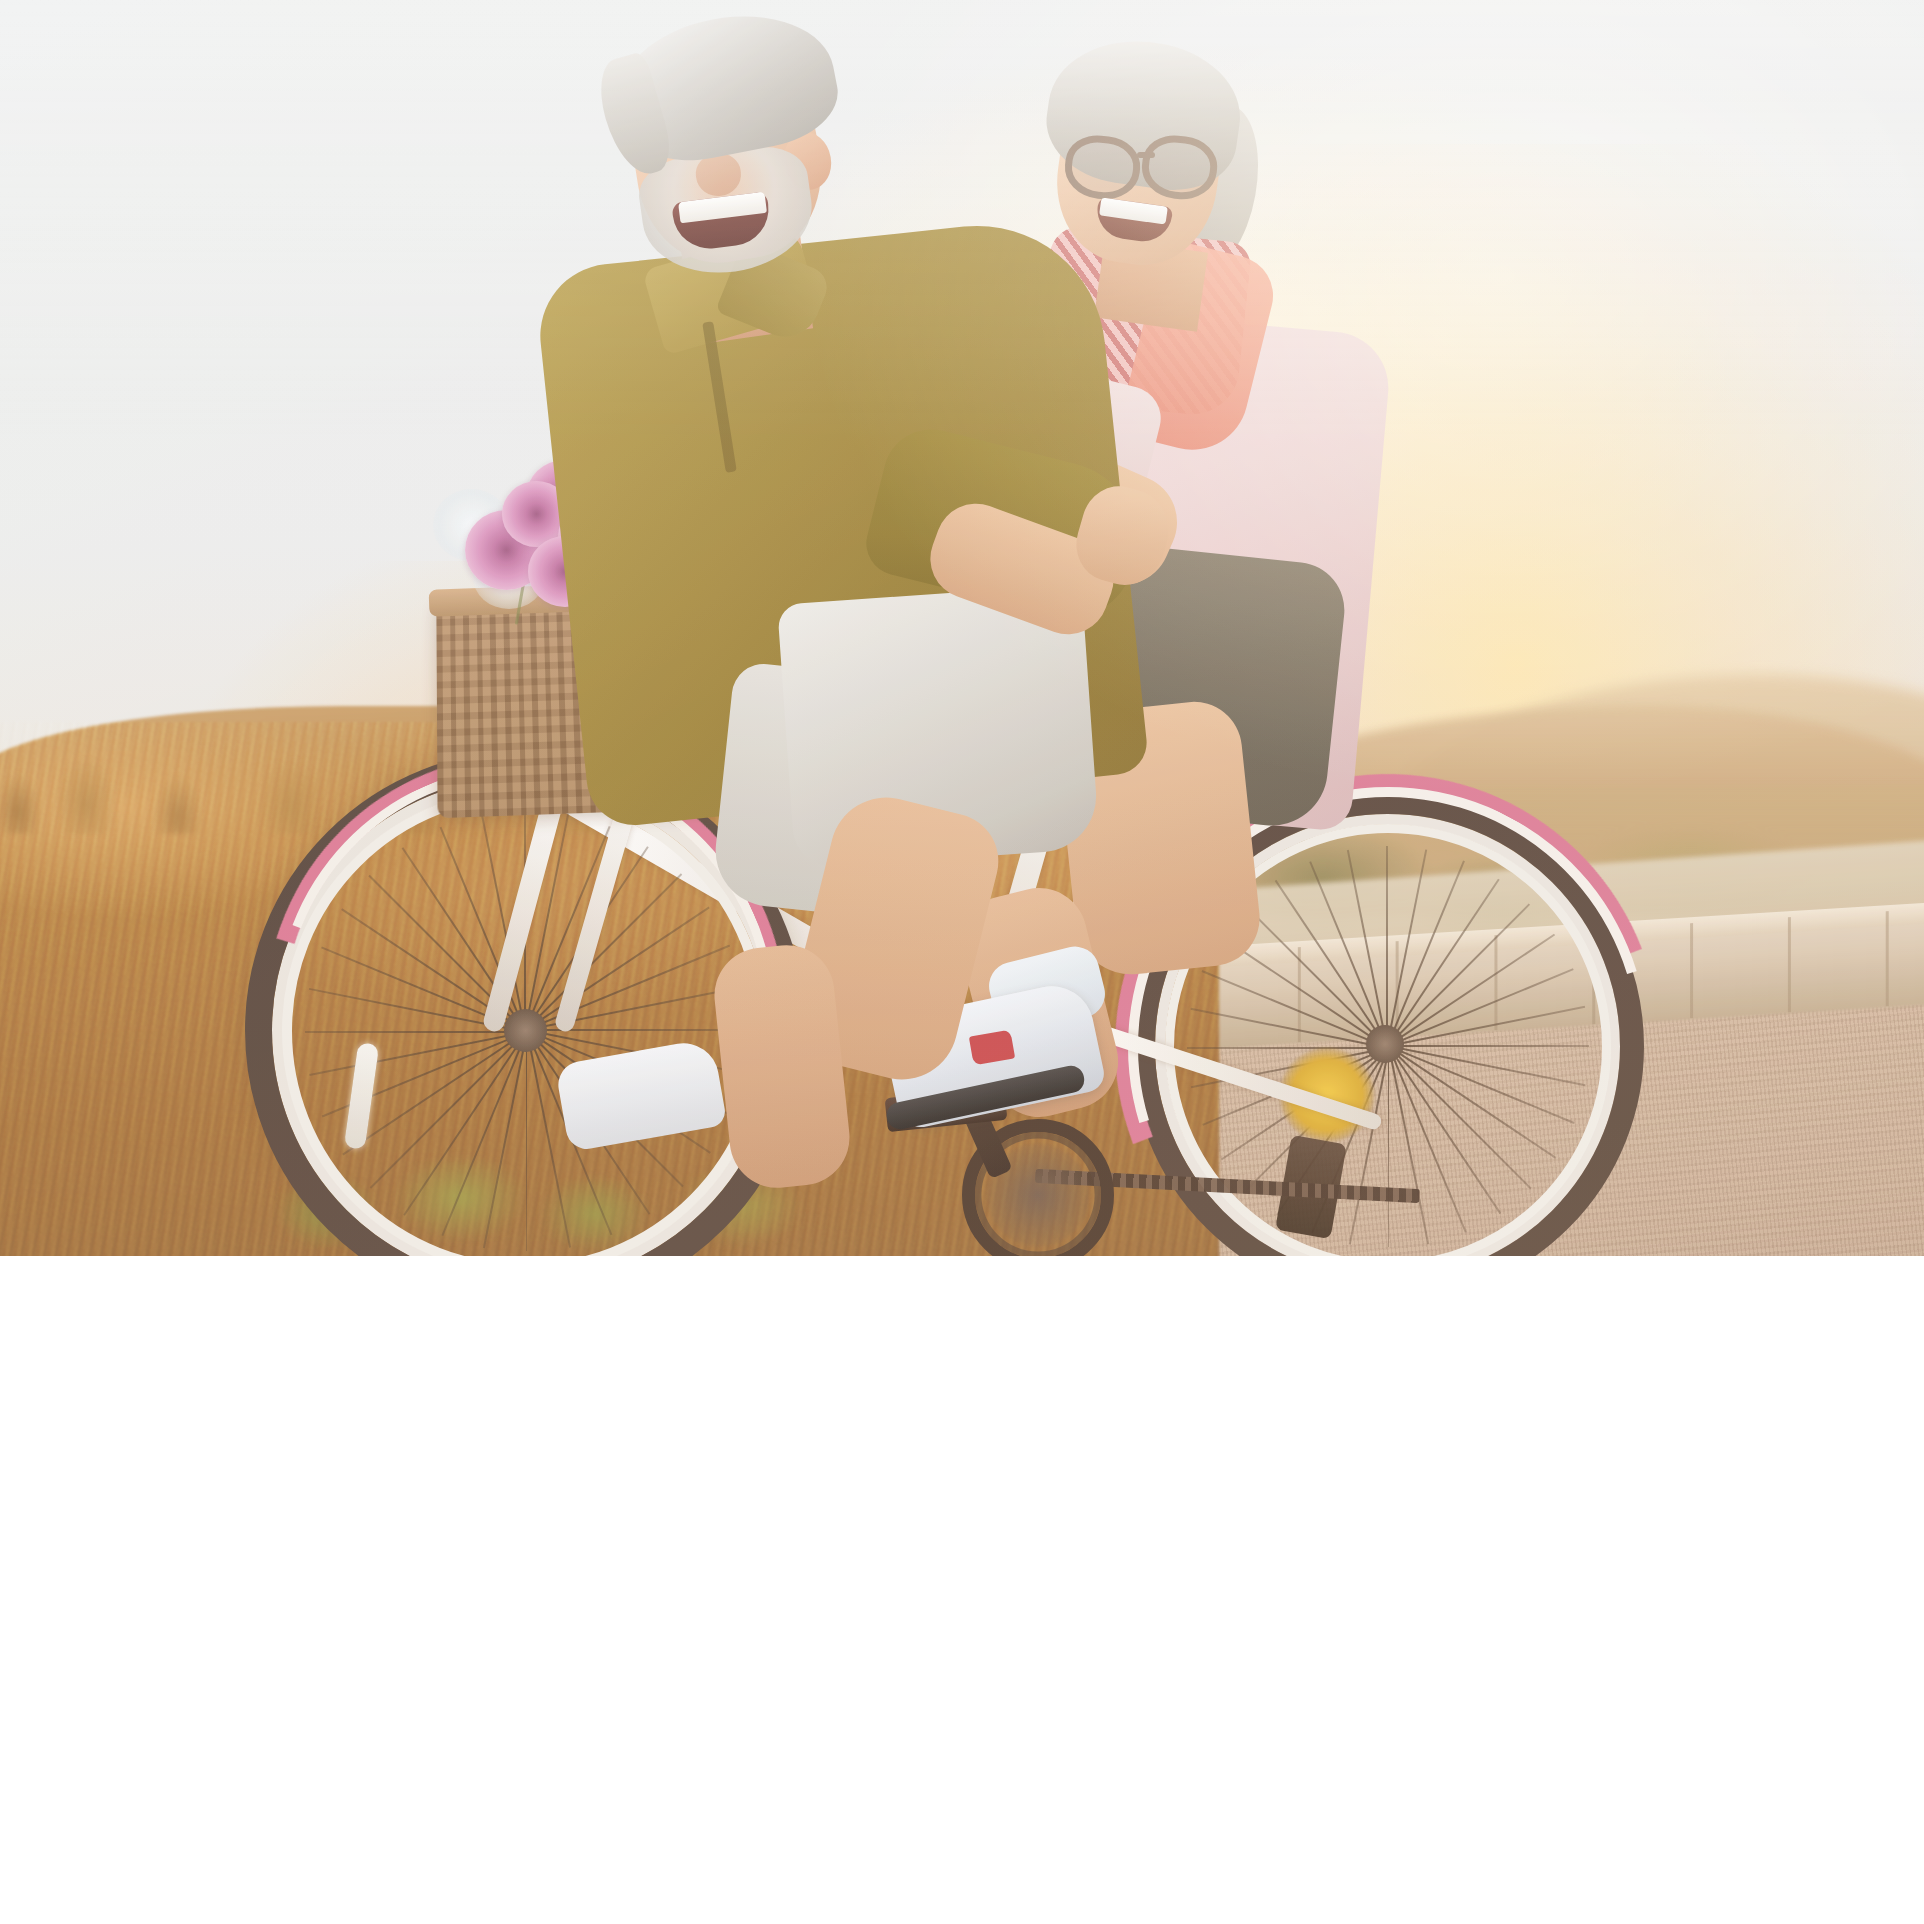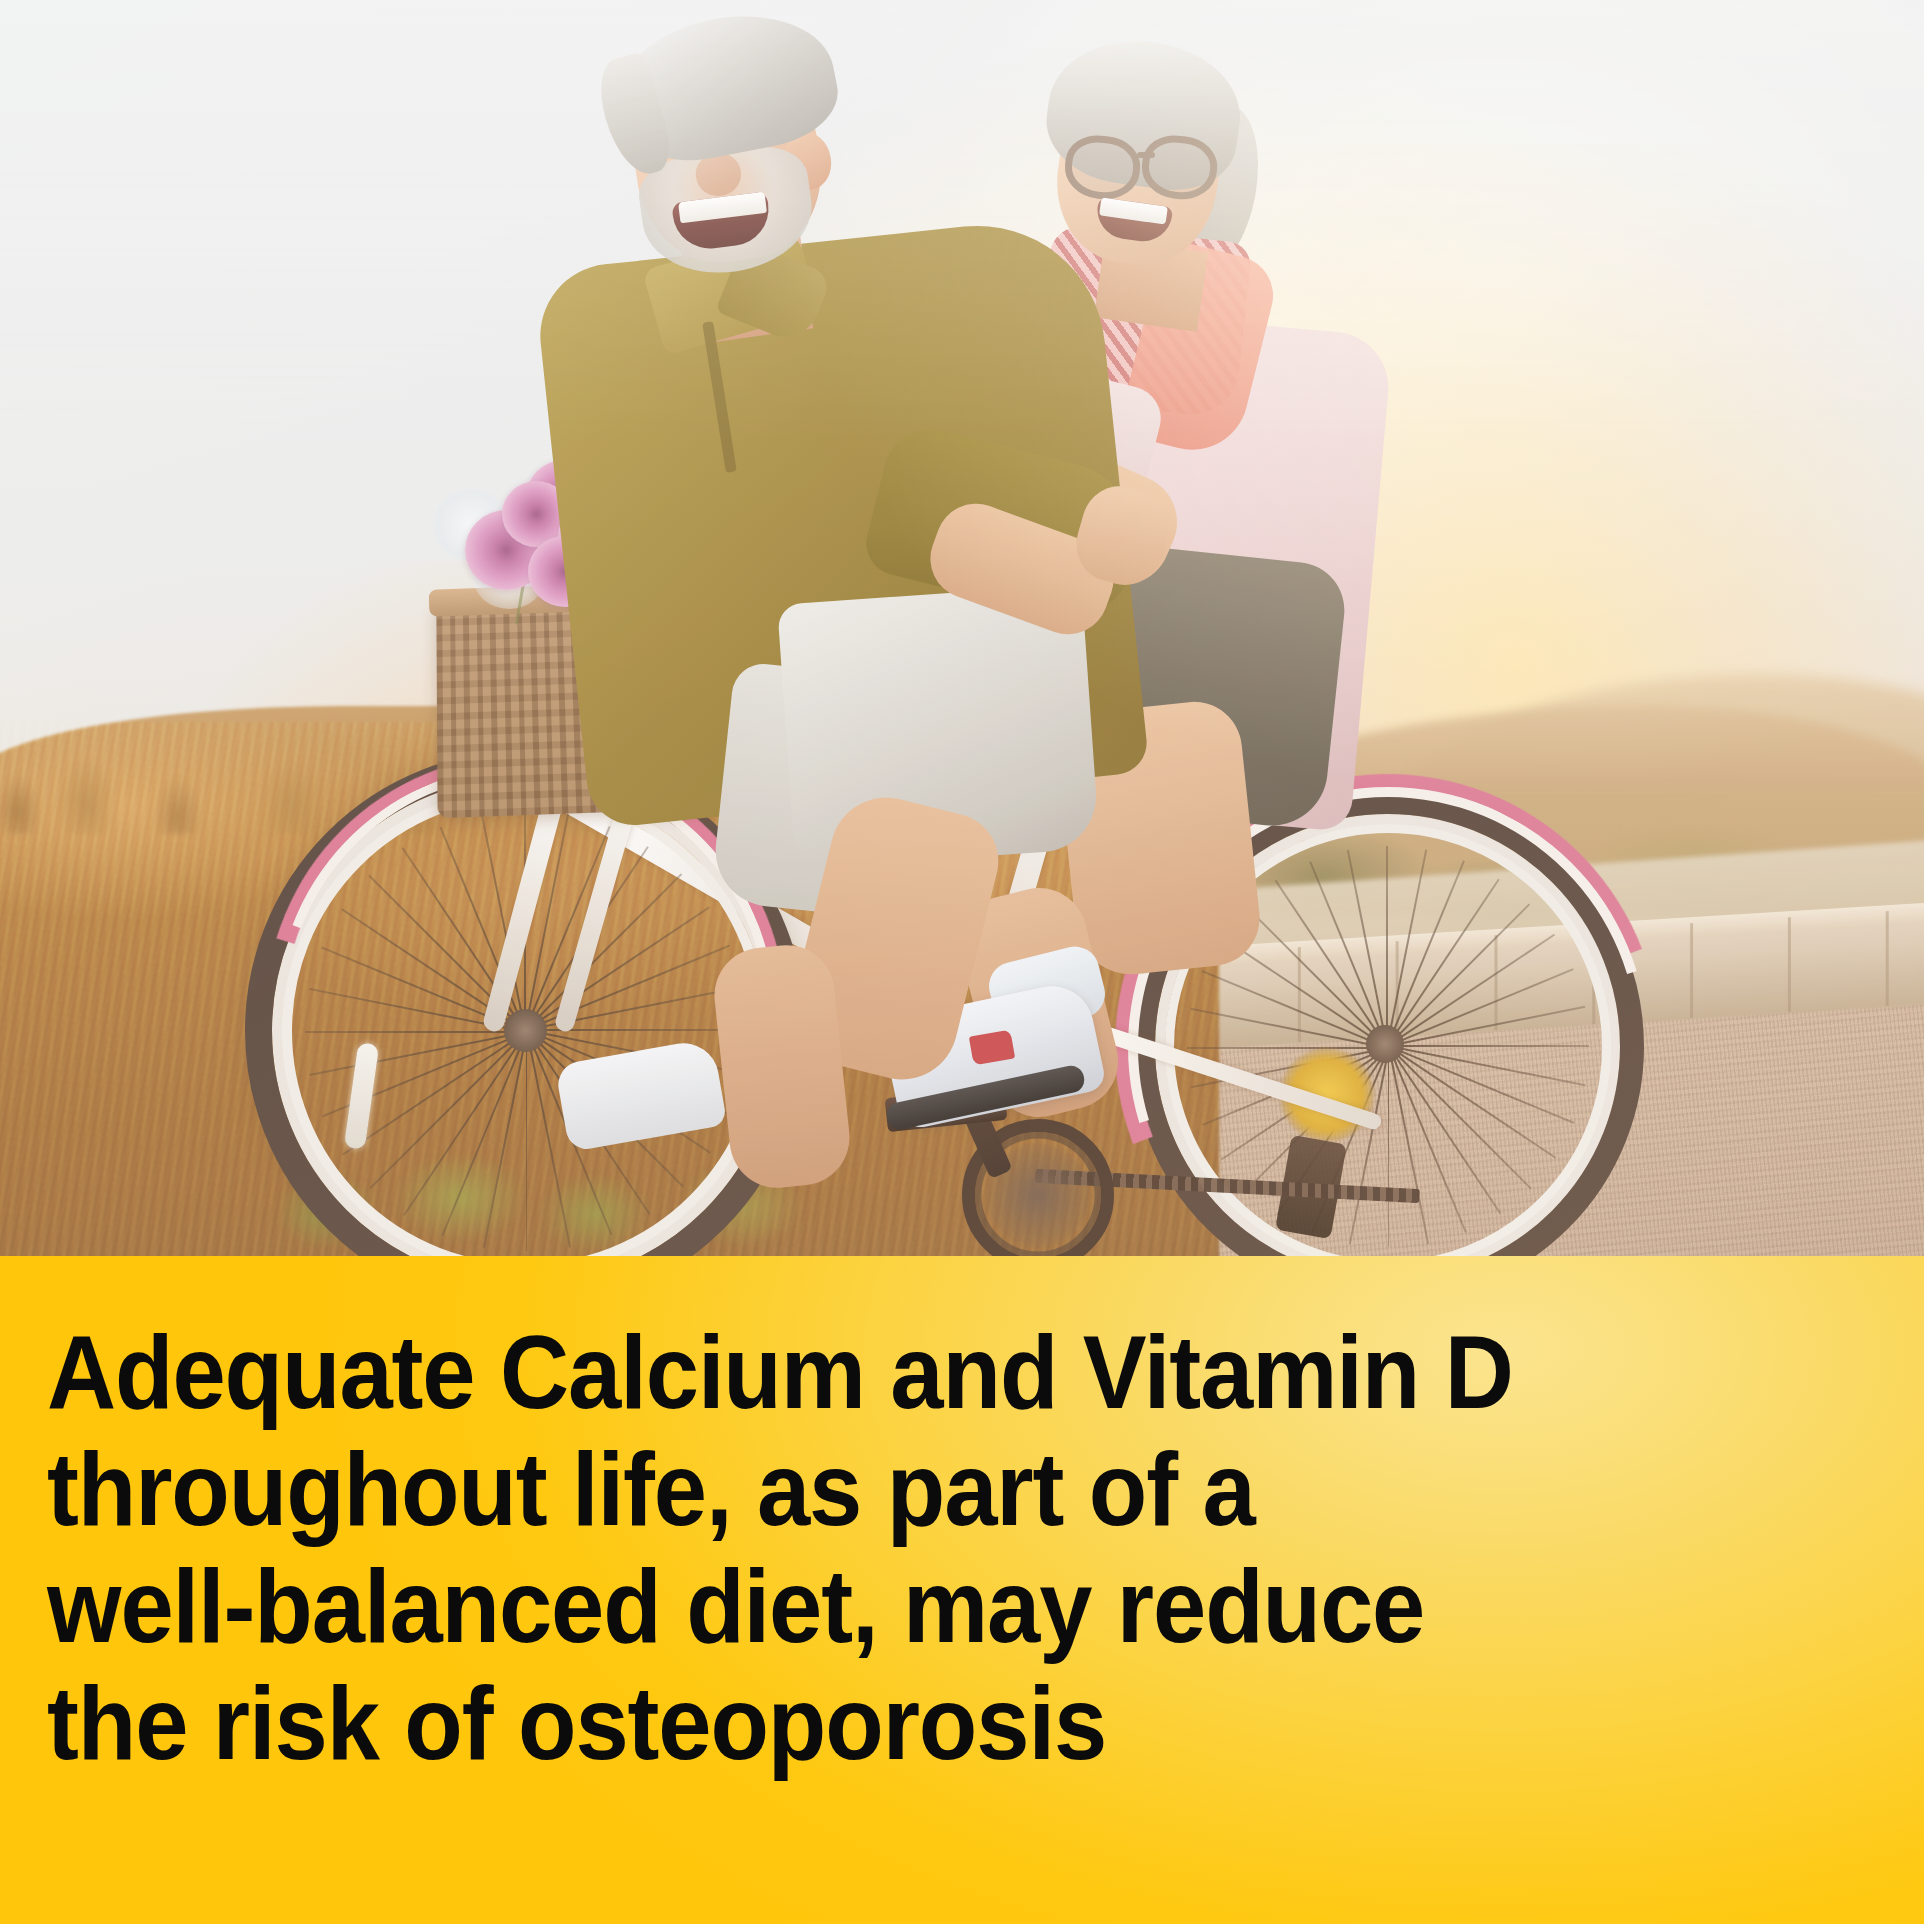--- a/index.html
+++ b/index.html
@@ -745,21 +745,15 @@
         <div class="m-arm-r"></div>
         <div class="m-forearm"></div>
         <div class="m-hand"></div>
       </div>
     </div>
 
     <div class="warm-wash"></div>
     <div class="haze"></div>
   </div>
 
-  <div class="caption">
-    <div class="caption-text">Adequate Calcium and Vitamin D
-throughout life, as part of a
-well-balanced diet, may reduce
-the risk of osteoporosis</div>
-  </div>
 
 </div>
 
 
 </body></html>

